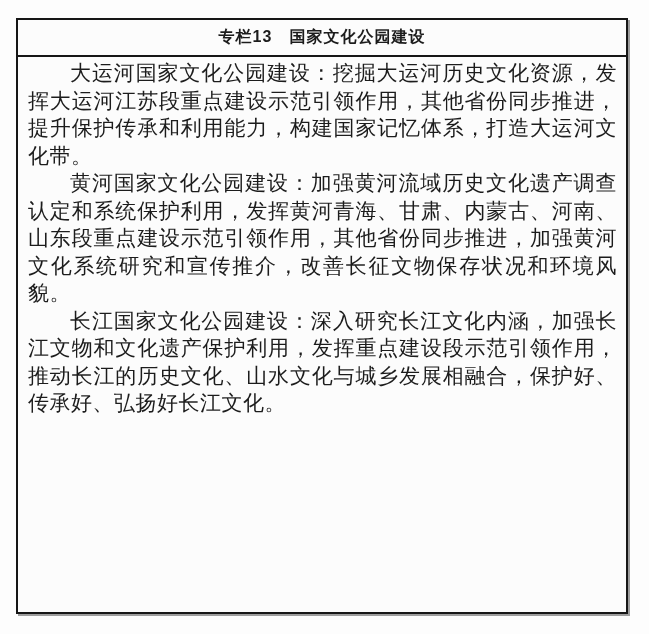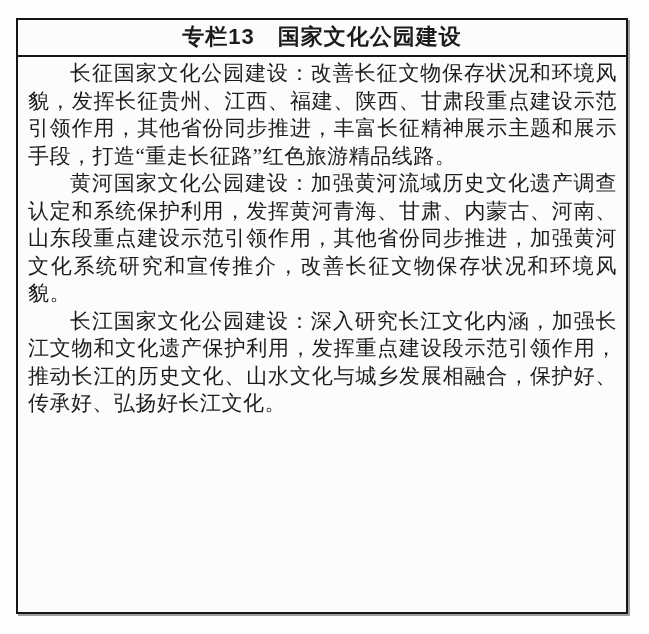--- a/index.html
+++ b/index.html
@@ -29,21 +29,21 @@
   }
   .panel-header {
     flex: 0 0 auto;
     border-bottom: 2px solid #161616;
     padding: 5px 8px 6px 8px;
     text-align: center;
   }
   .panel-title {
     font-family: "Liberation Sans", "DejaVu Sans", sans-serif;
     font-weight: bold;
-    font-size: 22px;
+    font-size: 16px;
     letter-spacing: 1px;
     line-height: 24px;
     white-space: pre;
   }
   .panel-body {
     flex: 1 1 auto;
     padding: 3px 9px 6px 10px;
     font-size: 21px;
     line-height: 27.5px;
     overflow: hidden;
@@ -57,18 +57,18 @@
   }
 </style>
 </head>
 <body>
 
 <div class="panel">
   <div class="panel-header">
     <span class="panel-title">专栏13　国家文化公园建设</span>
   </div>
   <div class="panel-body">
-    <p>长征国家文化公园建设：改善长征文物保存状况和环境风貌，发挥长征贵州、江西、福建、陕西、甘肃段重点建设示范引领作用，其他省份同步推进，丰富长征精神展示主题和展示手段，打造“重走长征路”红色旅游精品线路。</p>
+    <p>大运河国家文化公园建设：挖掘大运河历史文化资源，发挥大运河江苏段重点建设示范引领作用，其他省份同步推进，提升保护传承和利用能力，构建国家记忆体系，打造大运河文化带。</p>
     <p>黄河国家文化公园建设：加强黄河流域历史文化遗产调查认定和系统保护利用，发挥黄河青海、甘肃、内蒙古、河南、山东段重点建设示范引领作用，其他省份同步推进，加强黄河文化系统研究和宣传推介，改善长征文物保存状况和环境风貌。</p>
     <p>长江国家文化公园建设：深入研究长江文化内涵，加强长江文物和文化遗产保护利用，发挥重点建设段示范引领作用，推动长江的历史文化、山水文化与城乡发展相融合，保护好、传承好、弘扬好长江文化。</p>
 
   </div>
 </div>
 
 </body></html>

